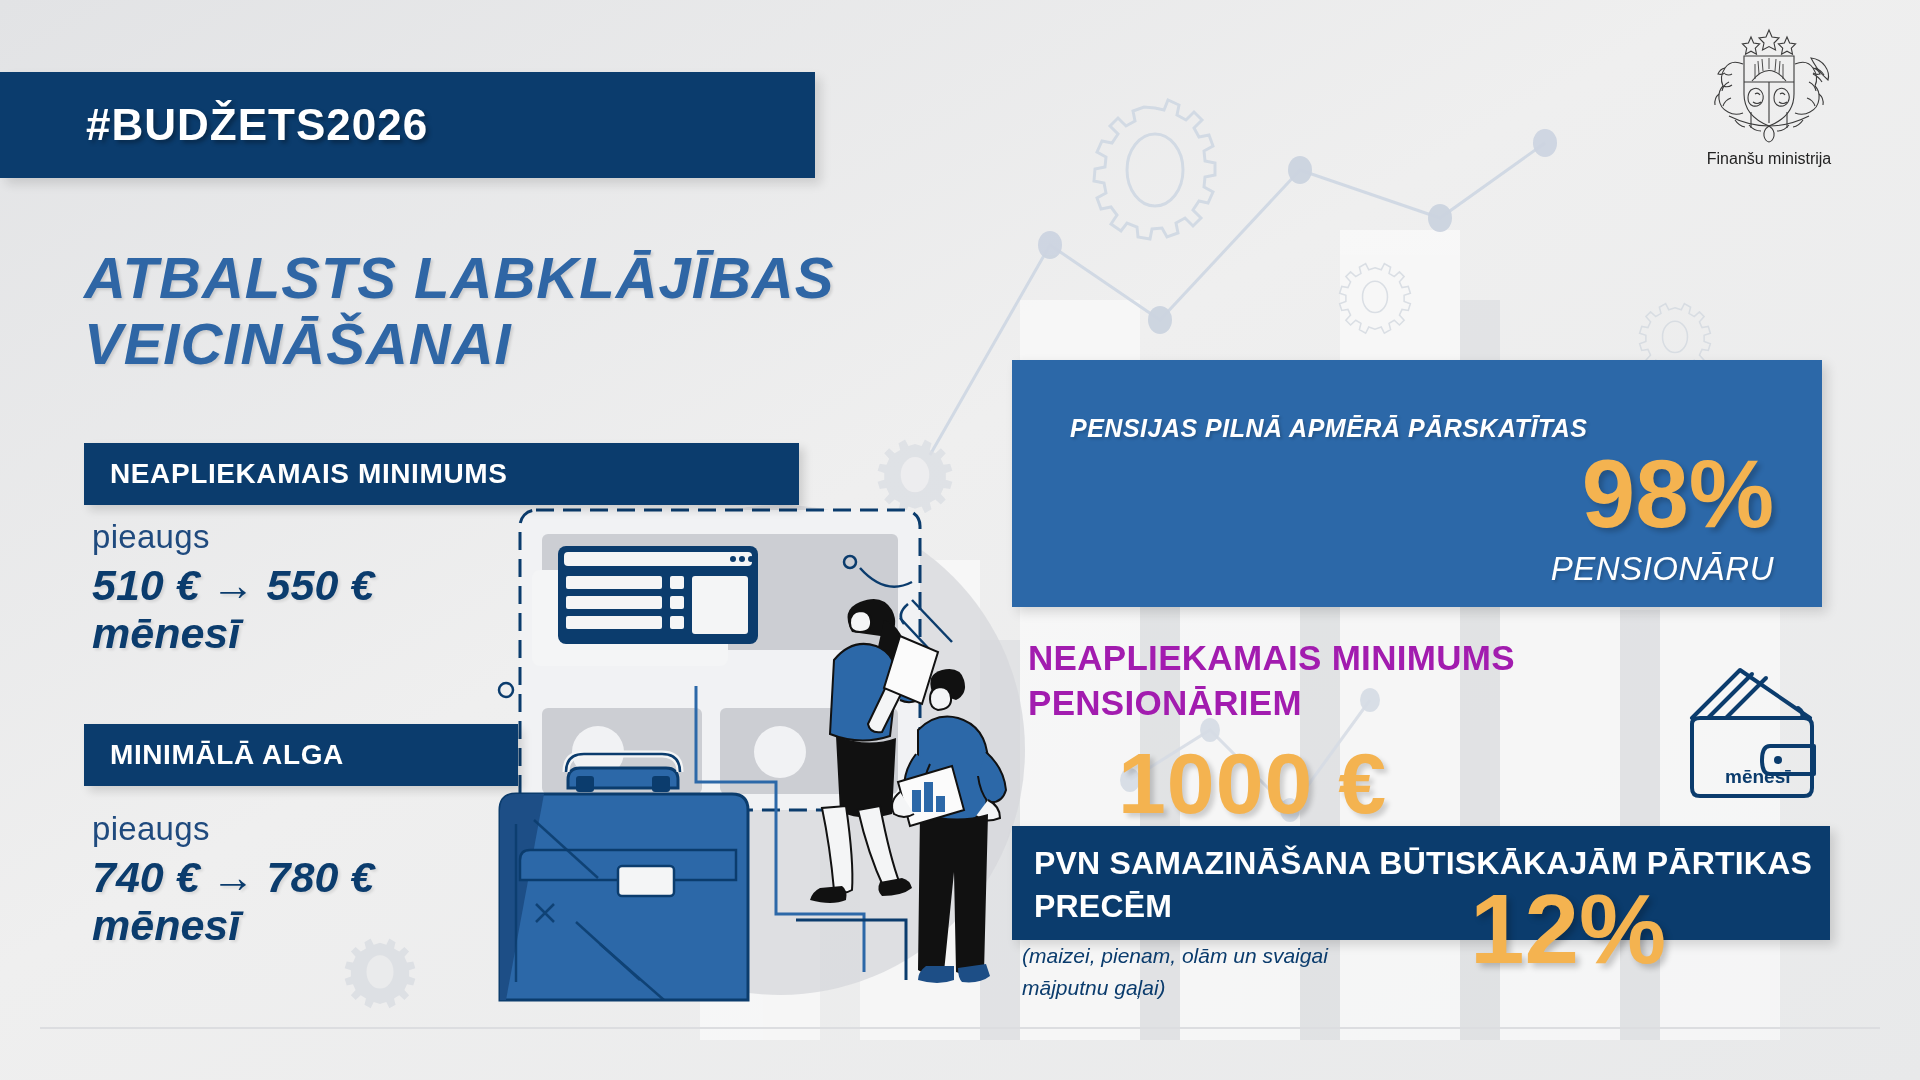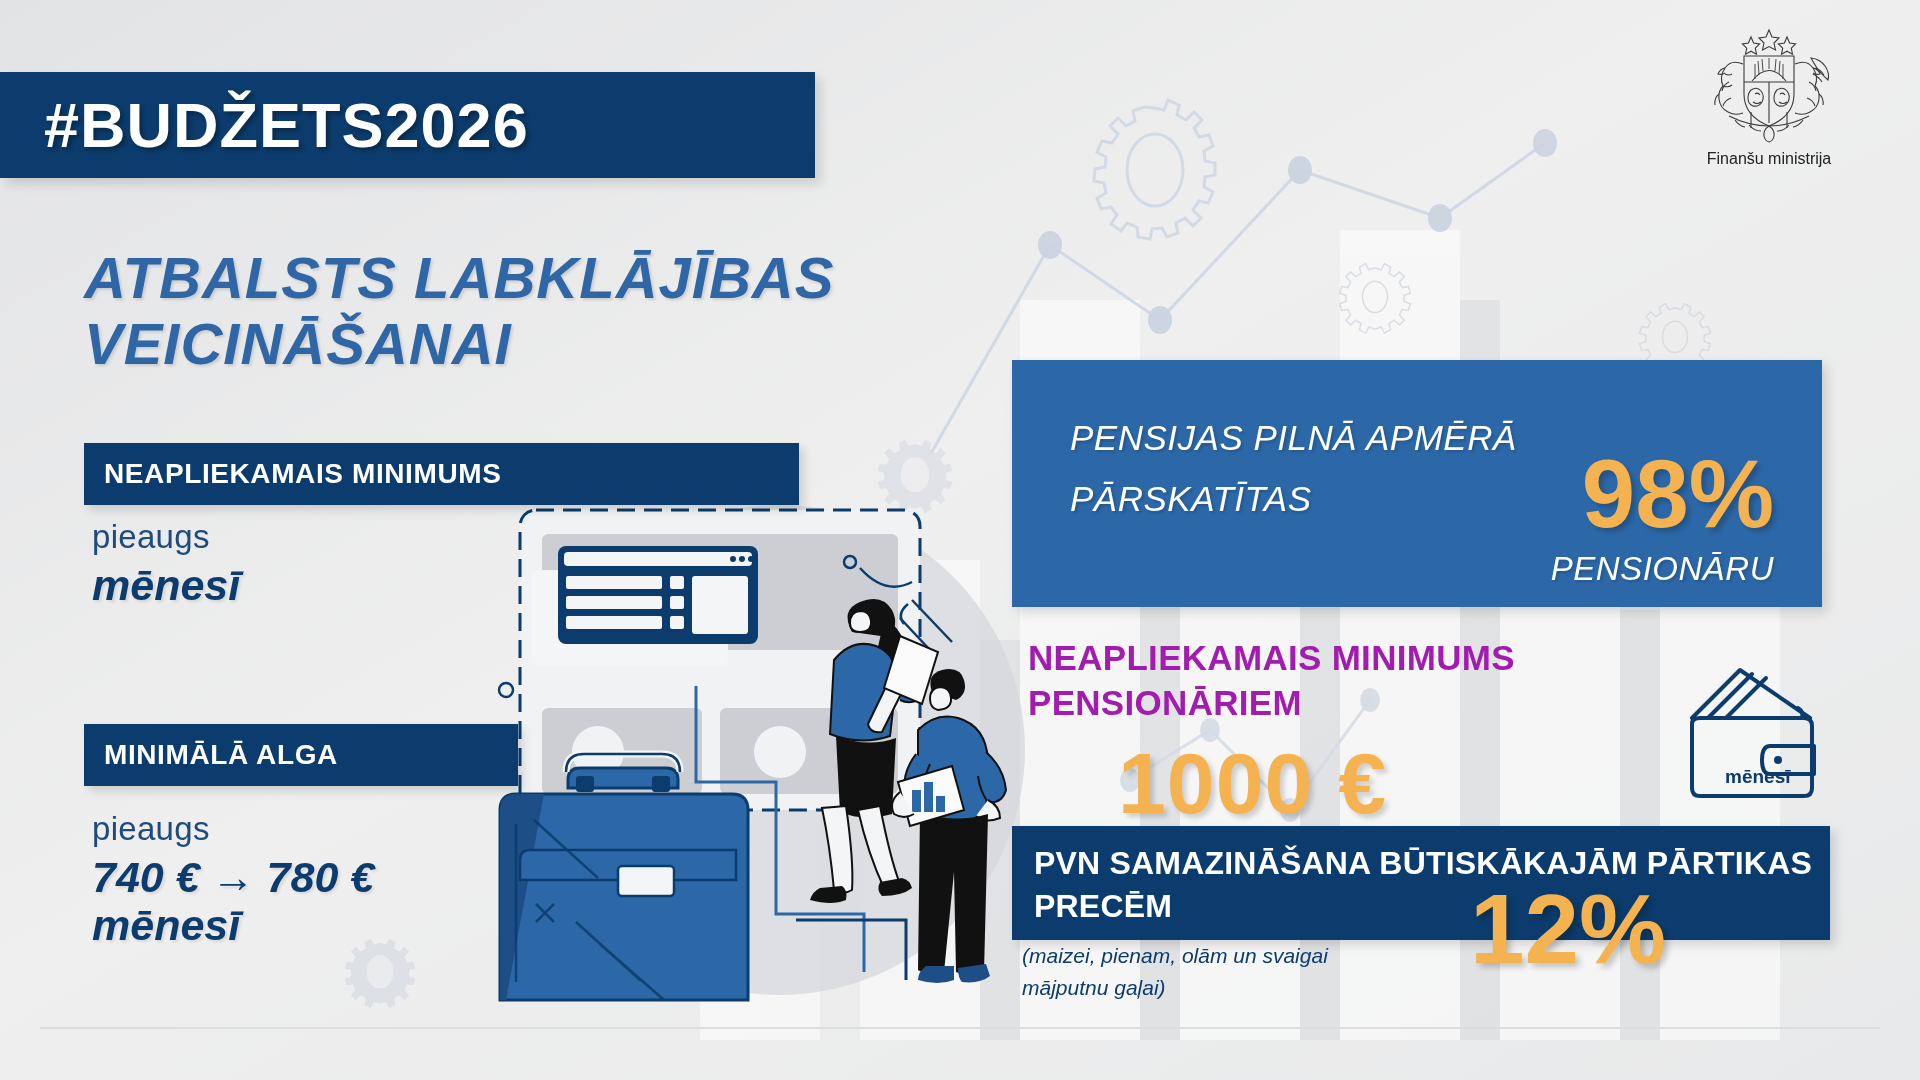--- a/index.html
+++ b/index.html
@@ -16,41 +16,41 @@
   .bg-bars { position: absolute; left: 0; top: 0; width: 1920px; height: 1080px; }
 
   
   #hashtag-banner {
     position: absolute; left: 0; top: 72px; width: 815px; height: 106px;
     background: #0b3c6d; z-index: 5;
     display: flex; align-items: center;
     box-shadow: 6px 6px 10px rgba(0,0,0,.12);
   }
   #hashtag-banner .txt {
-    color: #ffffff; font-size: 63px; font-weight: 700; letter-spacing: 1px;
-    margin-left: 44px; font-family: "Liberation Sans", sans-serif;
+    color: #ffffff; font-size: 44px; font-weight: 700; letter-spacing: 1px;
+    margin-left: 86px; font-family: "Liberation Sans", sans-serif;
     text-shadow: 3px 3px 4px rgba(0,0,0,.30);
   }
 
   #main-title {
     position: absolute; left: 84px; top: 245px; width: 930px; z-index: 5;
     color: #2f66a5; font-size: 58px; font-weight: 700; font-style: italic;
     line-height: 1.13; letter-spacing: 1px;
     text-shadow: 2px 2px 3px rgba(0,0,0,.13);
   }
 
   
   .metric-head {
     position: absolute; background: #0b3c6d; z-index: 5;
     display: flex; align-items: center;
     box-shadow: 5px 5px 9px rgba(0,0,0,.14);
   }
   .metric-head .txt {
     color: #fff; font-size: 28px; font-weight: 700; letter-spacing: .6px;
-    margin-left: 20px;
+    margin-left: 26px;
   }
   #head-neapliekamais { left: 84px; top: 443px; width: 715px; height: 62px; }
   #head-minimala     { left: 84px; top: 724px; width: 434px; height: 62px; }
 
   .metric-body { position: absolute; z-index: 5; }
   .metric-sub {
     color: #1f4a7e; font-size: 33px; font-weight: 400; letter-spacing: .3px;
     margin-bottom: 5px;
   }
   .metric-val {
@@ -63,21 +63,21 @@
   #body-minimala     { left: 92px; top: 810px; }
 
   
   #panel-pensijas {
     position: absolute; left: 1012px; top: 360px; width: 810px; height: 247px;
     background: #2c68a8; z-index: 5;
     box-shadow: 5px 5px 11px rgba(0,0,0,.14);
   }
   #panel-pensijas .p-text {
     position: absolute; left: 58px; top: 47px; width: 620px;
-    color: #fff; font-size: 35px; font-weight: 400; font-style: italic;
+    color: #fff; font-size: 25px; font-weight: 700; font-style: italic;
     line-height: 1.75; letter-spacing: .5px;
     text-shadow: 2px 2px 3px rgba(0,0,0,.18);
   }
   #panel-pensijas .p-pct {
     position: absolute; right: 48px; top: 86px;
     color: #f4b350; font-size: 96px; font-weight: 700; line-height: 1;
     text-shadow: 4px 4px 5px rgba(0,0,0,.20);
   }
   #panel-pensijas .p-pct-label {
     position: absolute; right: 48px; top: 190px;
@@ -272,20 +272,23 @@
   <div class="txt">#BUDŽETS2026</div>
 </div>
 
 <div id="main-title">ATBALSTS LABKLĀJĪBAS VEICINĀŠANAI</div>
 
 <div class="metric-head" id="head-neapliekamais">
   <div class="txt">NEAPLIEKAMAIS MINIMUMS</div>
 </div>
 <div class="metric-body" id="body-neapliekamais">
   <div class="metric-sub">pieaugs</div>
+  <div class="metric-val">
+    <span>510 €</span><span class="arrow">→</span><span>550 €</span>
+  </div>
   <div class="metric-val">mēnesī</div>
 </div>
 
 <div class="metric-head" id="head-minimala">
   <div class="txt">MINIMĀLĀ ALGA</div>
 </div>
 <div class="metric-body" id="body-minimala">
   <div class="metric-sub">pieaugs</div>
   <div class="metric-val">
     <span>740 €</span><span class="arrow">→</span><span>780 €</span>

